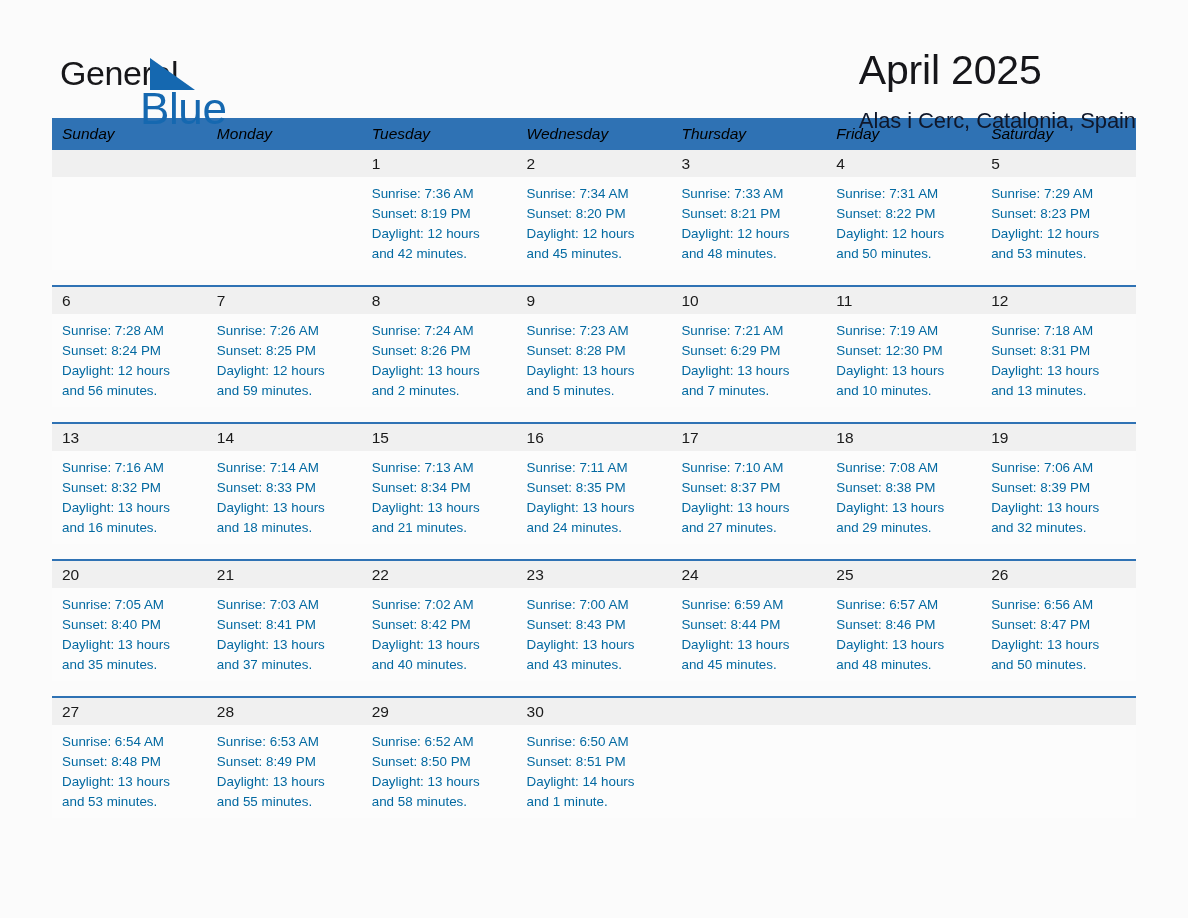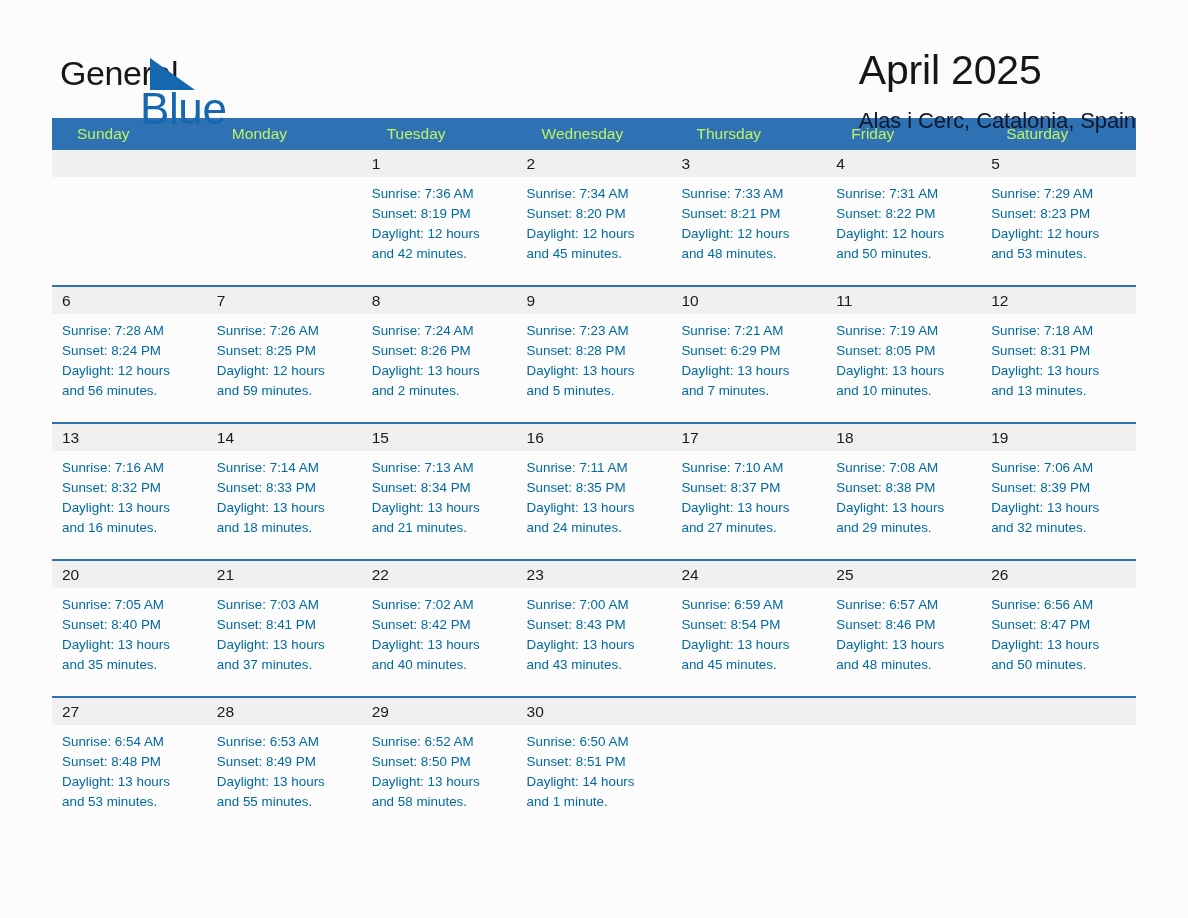--- a/index.html
+++ b/index.html
@@ -90,25 +90,26 @@
   }
   .weekday-row {
     display: flex;
     background: #2f72b4;
     height: 32px;
     align-items: center;
   }
   .weekday-cell {
     flex: 1 1 0;
     min-width: 0;
-    color: #bef264;
+    color: #000000;
     font-size: 15.5px;
-    padding-left: 25px;
+    padding-left: 10px;
     box-sizing: border-box;
     line-height: 1;
+    font-style: italic;
   }
 
   .week {
     margin-top: 0;
   }
   .week-rule {
     height: 2px;
     background: #2f72b4;
     width: 100%;
   }
@@ -273,21 +274,21 @@
               <div>and 5 minutes.</div>
             </div>
             <div class="detail-cell">
               <div>Sunrise: 7:21 AM</div>
               <div>Sunset: 6:29 PM</div>
               <div>Daylight: 13 hours</div>
               <div>and 7 minutes.</div>
             </div>
             <div class="detail-cell">
               <div>Sunrise: 7:19 AM</div>
-              <div>Sunset: 8:05 PM</div>
+              <div>Sunset: 12:30 PM</div>
               <div>Daylight: 13 hours</div>
               <div>and 10 minutes.</div>
             </div>
             <div class="detail-cell">
               <div>Sunrise: 7:18 AM</div>
               <div>Sunset: 8:31 PM</div>
               <div>Daylight: 13 hours</div>
               <div>and 13 minutes.</div>
             </div>
           </div>
@@ -379,21 +380,21 @@
               <div>and 40 minutes.</div>
             </div>
             <div class="detail-cell">
               <div>Sunrise: 7:00 AM</div>
               <div>Sunset: 8:43 PM</div>
               <div>Daylight: 13 hours</div>
               <div>and 43 minutes.</div>
             </div>
             <div class="detail-cell">
               <div>Sunrise: 6:59 AM</div>
-              <div>Sunset: 8:54 PM</div>
+              <div>Sunset: 8:44 PM</div>
               <div>Daylight: 13 hours</div>
               <div>and 45 minutes.</div>
             </div>
             <div class="detail-cell">
               <div>Sunrise: 6:57 AM</div>
               <div>Sunset: 8:46 PM</div>
               <div>Daylight: 13 hours</div>
               <div>and 48 minutes.</div>
             </div>
             <div class="detail-cell">

